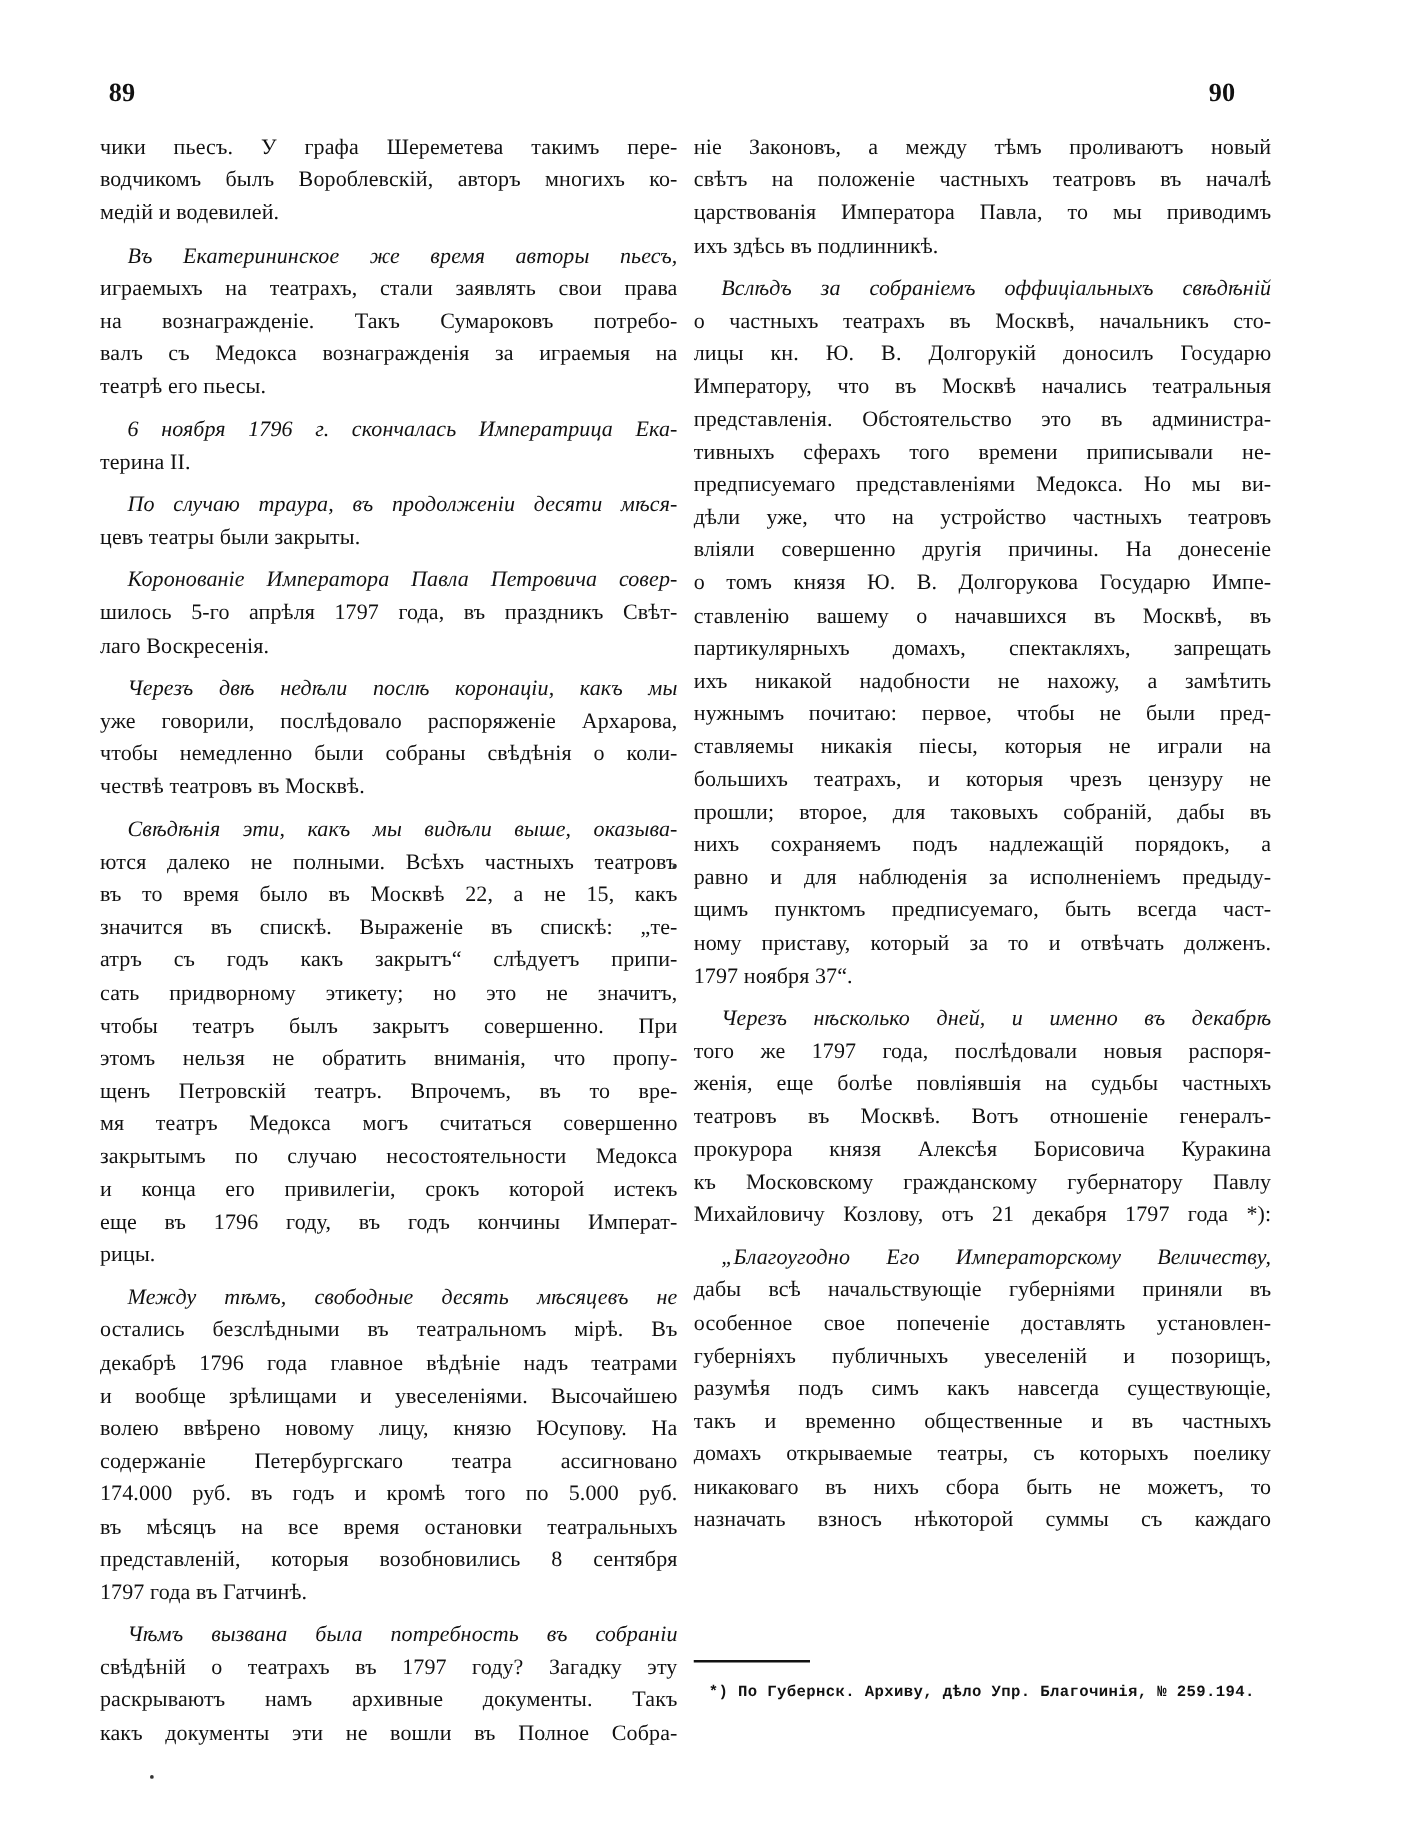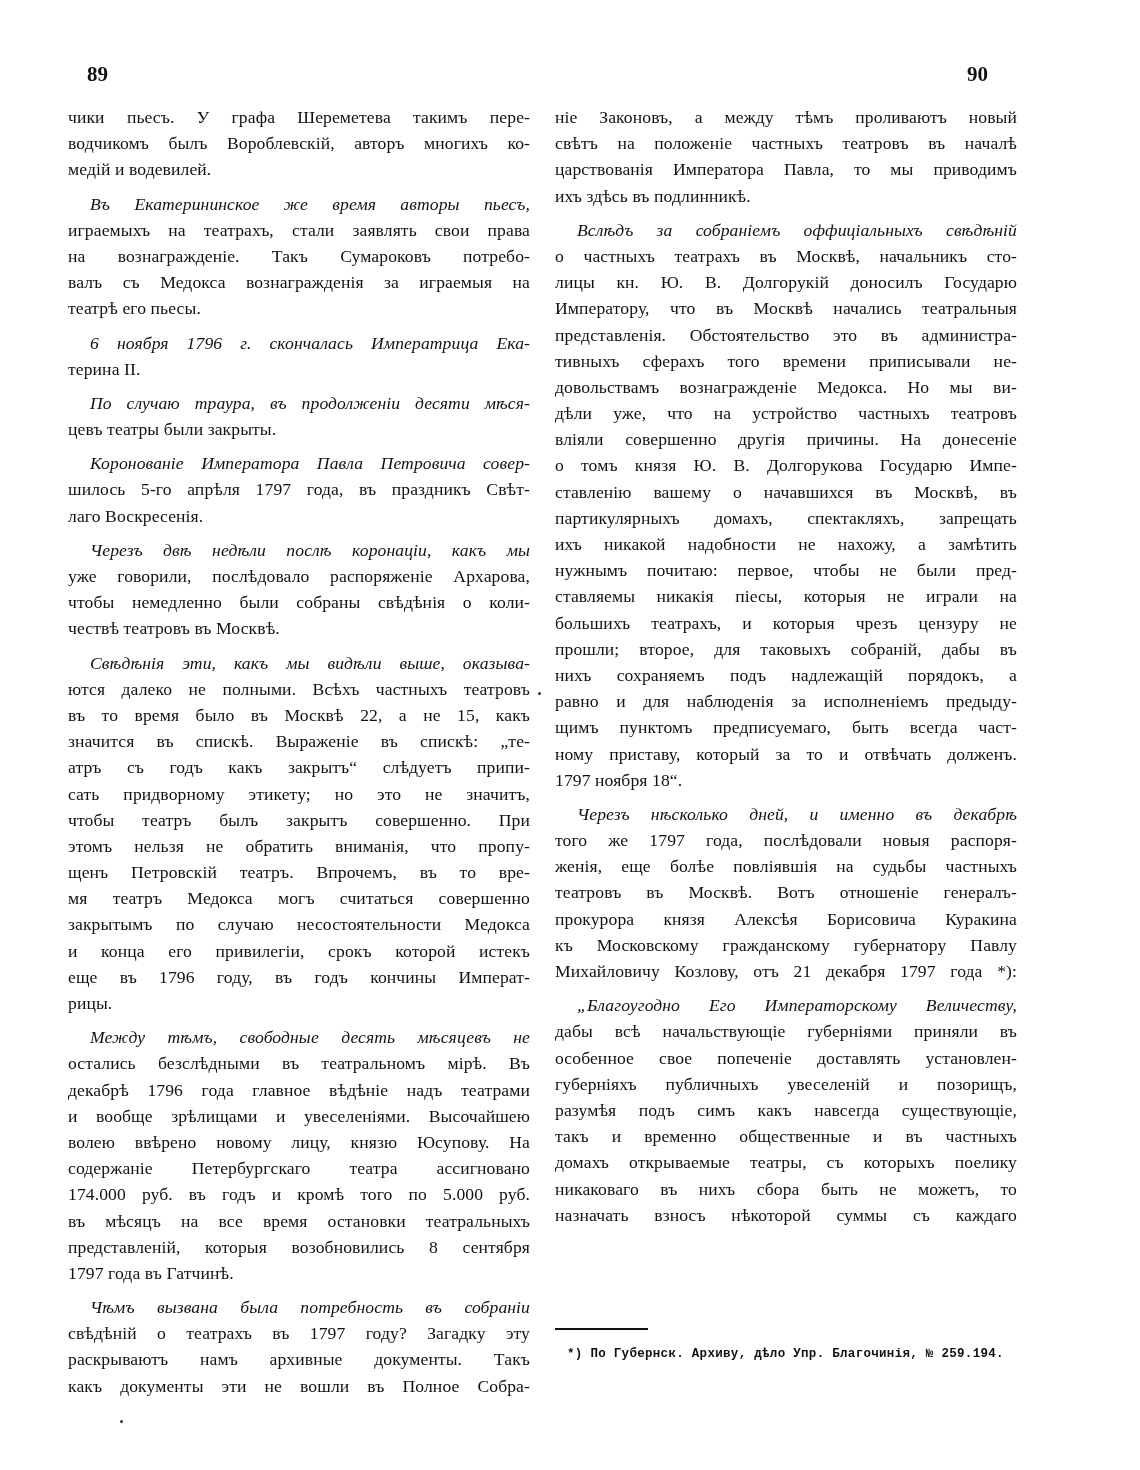--- a/index.html
+++ b/index.html
@@ -1,21 +1,21 @@
 <!DOCTYPE html>
 <html><head>
   <meta charset="utf-8">
   <style>
     html, body { margin: 0; padding: 0; background: #ffffff; }
     body { width: 1140px; height: 1470px; position: relative; overflow: hidden; color: #111; font-family: "DejaVu Serif", "Liberation Serif", serif; }
     .page-num { position: absolute; top: 62px; font-size: 21px; font-weight: bold; font-family: "Liberation Serif", serif; }
     .page-num.left { left: 87px; }
     .page-num.right { left: 967px; }
     .col { position: absolute; top: 104px; }
-    .col.left { left: 68px; width: 462px; }
+    .col.left { left: 80px; width: 462px; }
     .col.right { left: 555px; width: 462px; }
     .line { height: 26.2px; line-height: 26.2px; font-size: 17.6px; white-space: nowrap; text-align: justify; text-align-last: justify; font-family: "Liberation Serif", serif; letter-spacing: 0.1px; }
     .line.last { text-align-last: left; }
     .line.indent { padding-left: 22px; font-style: italic; }
     .para-gap { height: 8px; }
     .footnote-rule { position: absolute; left: 555px; top: 1328px; width: 93px; height: 2px; background: #111; }
     .footnote { position: absolute; left: 567px; top: 1347px; font-size: 12.5px; font-weight: bold; font-family: Liberation Mono, monospace; letter-spacing: 0.3px; }
     .speck { position: absolute; width: 3px; height: 3px; border-radius: 50%; background: #333; }
   </style>
 </head>
@@ -86,36 +86,36 @@
     <div class="line">свѣтъ на положеніе частныхъ театровъ въ началѣ</div>
     <div class="line">царствованія Императора Павла, то мы приводимъ</div>
     <div class="line last">ихъ здѣсь въ подлинникѣ.</div>
     <div class="para-gap"></div>
     <div class="line indent">Вслѣдъ за собраніемъ оффиціальныхъ свѣдѣній</div>
     <div class="line">о частныхъ театрахъ въ Москвѣ, начальникъ сто-</div>
     <div class="line">лицы кн. Ю. В. Долгорукій доносилъ Государю</div>
     <div class="line">Императору, что въ Москвѣ начались театральныя</div>
     <div class="line">представленія. Обстоятельство это въ администра-</div>
     <div class="line">тивныхъ сферахъ того времени приписывали не-</div>
-    <div class="line">довольствамъ вознагражденіе Медокса. Но мы ви-</div>
+    <div class="line">предписуемаго представленіями Медокса. Но мы ви-</div>
     <div class="line">дѣли уже, что на устройство частныхъ театровъ</div>
     <div class="line">вліяли совершенно другія причины. На донесеніе</div>
     <div class="line">о томъ князя Ю. В. Долгорукова Государю Импе-</div>
     <div class="line">ставленію вашему о начавшихся въ Москвѣ, въ</div>
     <div class="line">партикулярныхъ домахъ, спектакляхъ, запрещать</div>
     <div class="line">ихъ никакой надобности не нахожу, а замѣтить</div>
     <div class="line">нужнымъ почитаю: первое, чтобы не были пред-</div>
     <div class="line">ставляемы никакія піесы, которыя не играли на</div>
     <div class="line">большихъ театрахъ, и которыя чрезъ цензуру не</div>
     <div class="line">прошли; второе, для таковыхъ собраній, дабы въ</div>
     <div class="line">нихъ сохраняемъ подъ надлежащій порядокъ, а</div>
     <div class="line">равно и для наблюденія за исполненіемъ предыду-</div>
     <div class="line">щимъ пунктомъ предписуемаго, быть всегда част-</div>
     <div class="line">ному приставу, который за то и отвѣчать долженъ.</div>
-    <div class="line last">1797 ноября 18“.</div>
+    <div class="line last">1797 ноября 37“.</div>
     <div class="para-gap"></div>
     <div class="line indent">Черезъ нѣсколько дней, и именно въ декабрѣ</div>
     <div class="line">того же 1797 года, послѣдовали новыя распоря-</div>
     <div class="line">женія, еще болѣе повліявшія на судьбы частныхъ</div>
     <div class="line">театровъ въ Москвѣ. Вотъ отношеніе генералъ-</div>
     <div class="line">прокурора князя Алексѣя Борисовича Куракина</div>
     <div class="line">къ Московскому гражданскому губернатору Павлу</div>
     <div class="line">Михайловичу Козлову, отъ 21 декабря 1797 года *):</div>
     <div class="para-gap"></div>
     <div class="line indent">„Благоугодно Его Императорскому Величеству,</div>

